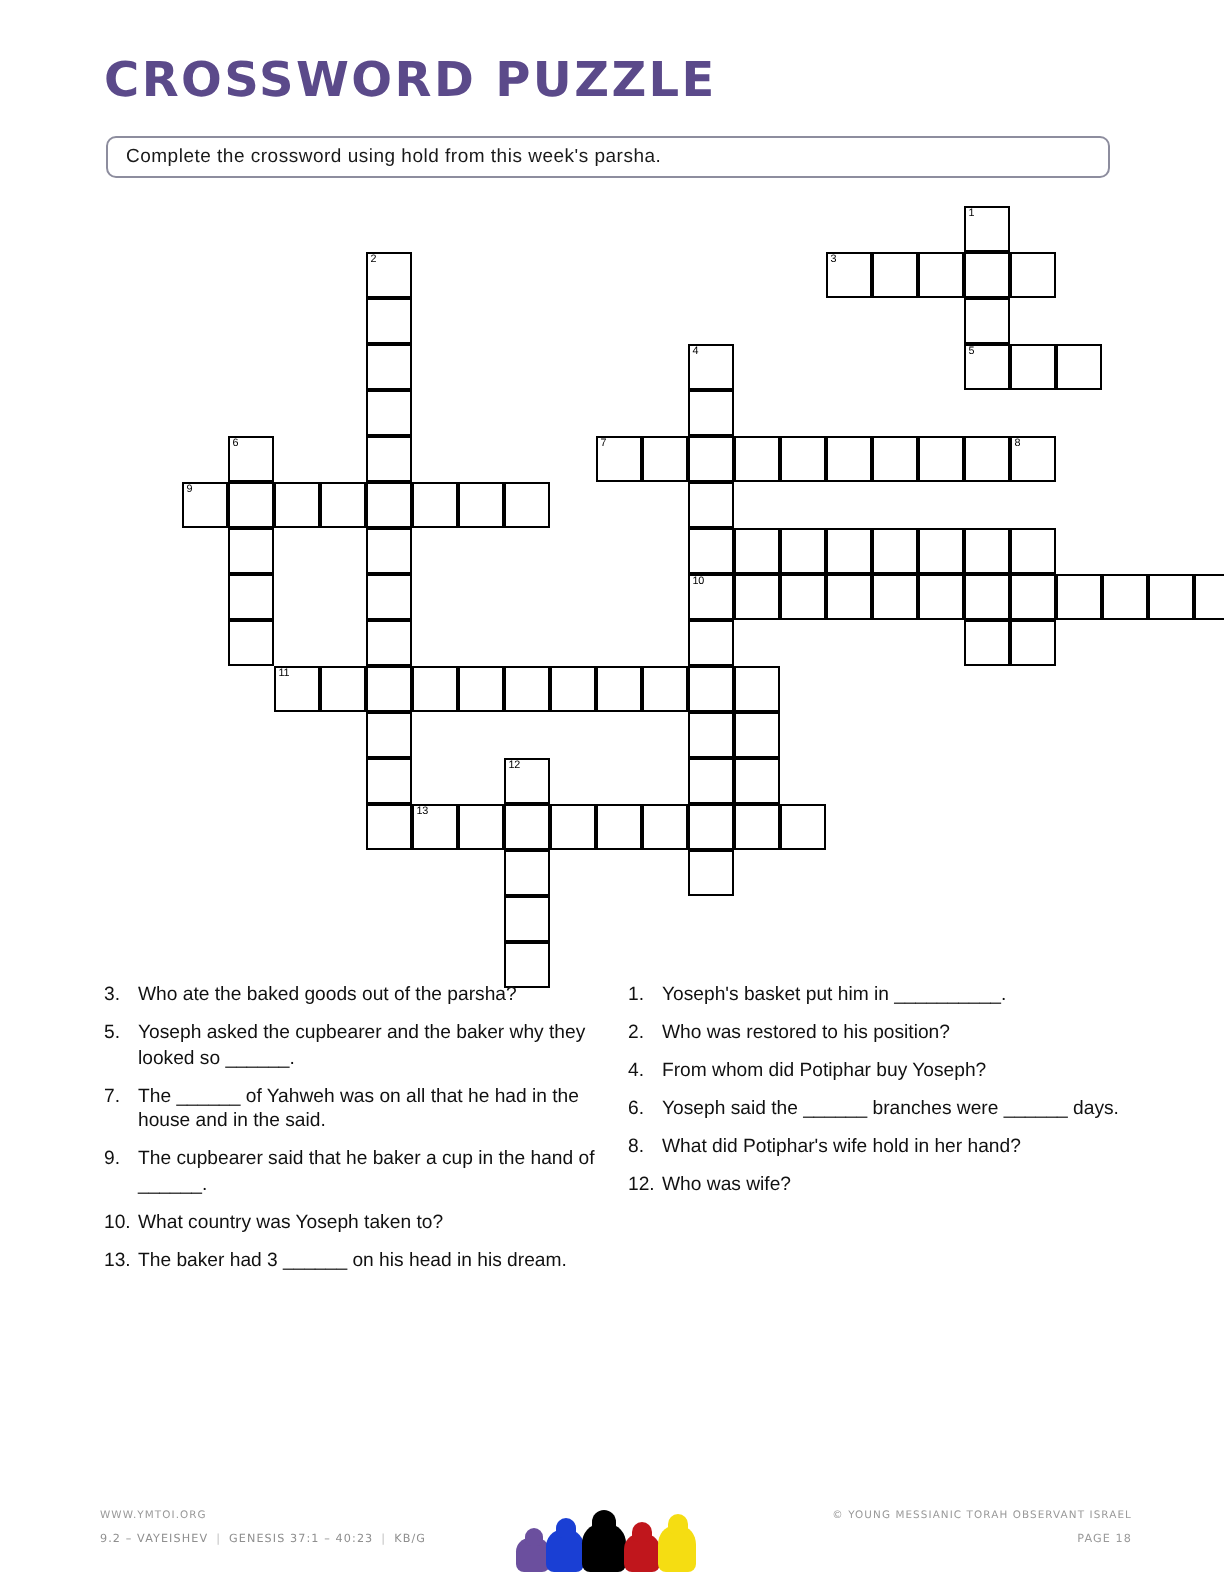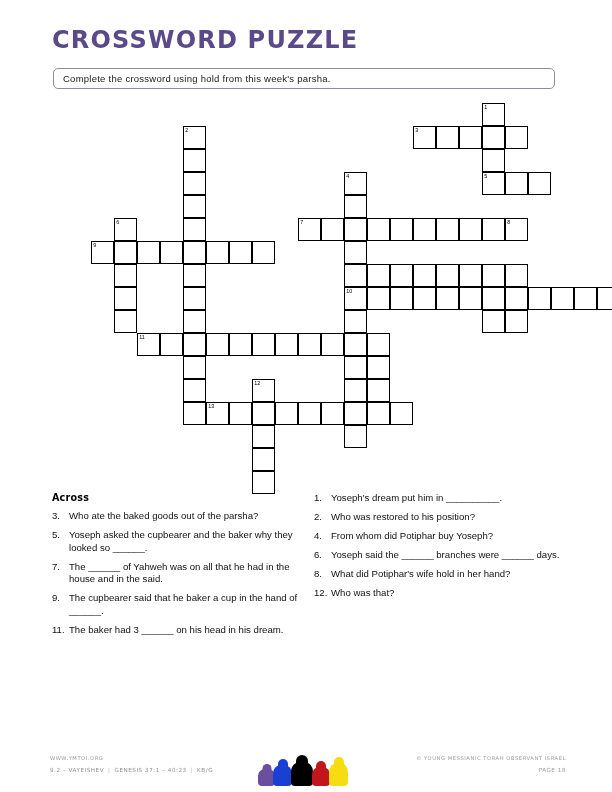--- a/index.html
+++ b/index.html
@@ -270,70 +270,73 @@
     <div class="cw-num" style="left: 300.2px; top: 220.2px;">7</div>
     <div class="cw-num" style="left: 507.2px; top: 220.2px;">8</div>
     <div class="cw-num" style="left: 93.2px; top: 243.2px;">9</div>
     <div class="cw-num" style="left: 346.2px; top: 289.2px;">10</div>
     <div class="cw-num" style="left: 139.2px; top: 335.2px;">11</div>
     <div class="cw-num" style="left: 254.2px; top: 381.2px;">12</div>
     <div class="cw-num" style="left: 208.2px; top: 404.2px;">13</div>
   </div>
 
 <div class="clue-col" id="across-col">
-  <div class="clue-heading">Across</div>
   <div id="across-list">
       <div class="clue-item">
         <div class="clue-num">3.</div>
         <div class="clue-text">Who ate the baked goods out of the parsha?</div>
       </div>
       <div class="clue-item">
         <div class="clue-num">5.</div>
         <div class="clue-text">Yoseph asked the cupbearer and the baker why they looked so ______.</div>
       </div>
       <div class="clue-item">
         <div class="clue-num">7.</div>
         <div class="clue-text">The ______ of Yahweh was on all that he had in the house and in the said.</div>
       </div>
       <div class="clue-item">
         <div class="clue-num">9.</div>
         <div class="clue-text">The cupbearer said that he baker a cup in the hand of ______.</div>
       </div>
       <div class="clue-item">
-        <div class="clue-num">11.</div>
+        <div class="clue-num">10.</div>
+        <div class="clue-text">What country was Yoseph taken to?</div>
+      </div>
+      <div class="clue-item">
+        <div class="clue-num">13.</div>
         <div class="clue-text">The baker had 3 ______ on his head in his dream.</div>
       </div>
     </div>
 </div>
 
 <div class="clue-col" id="down-col">
   <div id="down-list">
       <div class="clue-item">
         <div class="clue-num">1.</div>
-        <div class="clue-text">Yoseph's dream put him in __________.</div>
+        <div class="clue-text">Yoseph's basket put him in __________.</div>
       </div>
       <div class="clue-item">
         <div class="clue-num">2.</div>
         <div class="clue-text">Who was restored to his position?</div>
       </div>
       <div class="clue-item">
         <div class="clue-num">4.</div>
         <div class="clue-text">From whom did Potiphar buy Yoseph?</div>
       </div>
       <div class="clue-item">
         <div class="clue-num">6.</div>
         <div class="clue-text">Yoseph said the ______ branches were ______ days.</div>
       </div>
       <div class="clue-item">
         <div class="clue-num">8.</div>
         <div class="clue-text">What did Potiphar's wife hold in her hand?</div>
       </div>
       <div class="clue-item">
         <div class="clue-num">12.</div>
-        <div class="clue-text">Who was that?</div>
+        <div class="clue-text">Who was wife?</div>
       </div>
     </div>
 </div>
 
 <div id="footer">
   <div class="footer-text" id="footer-url">www.ymtoi.org</div>
 
   <div class="footer-text" id="footer-ref">
     <span>9.2 – Vayeishev</span><span class="ref-sep">|</span><span>Genesis 37:1 – 40:23</span><span class="ref-sep">|</span><span>KB/G</span>
   </div>

